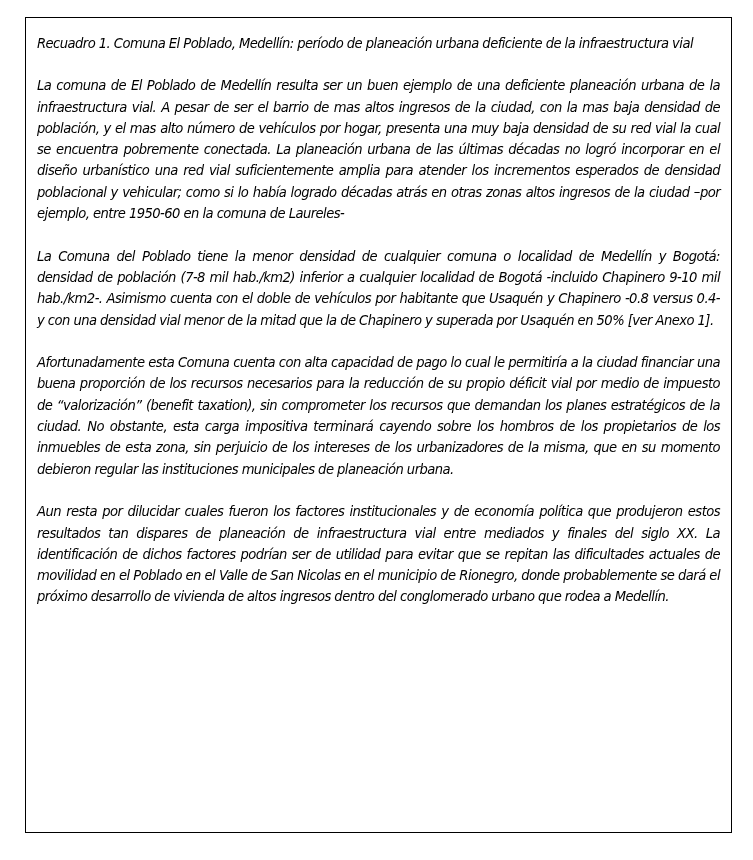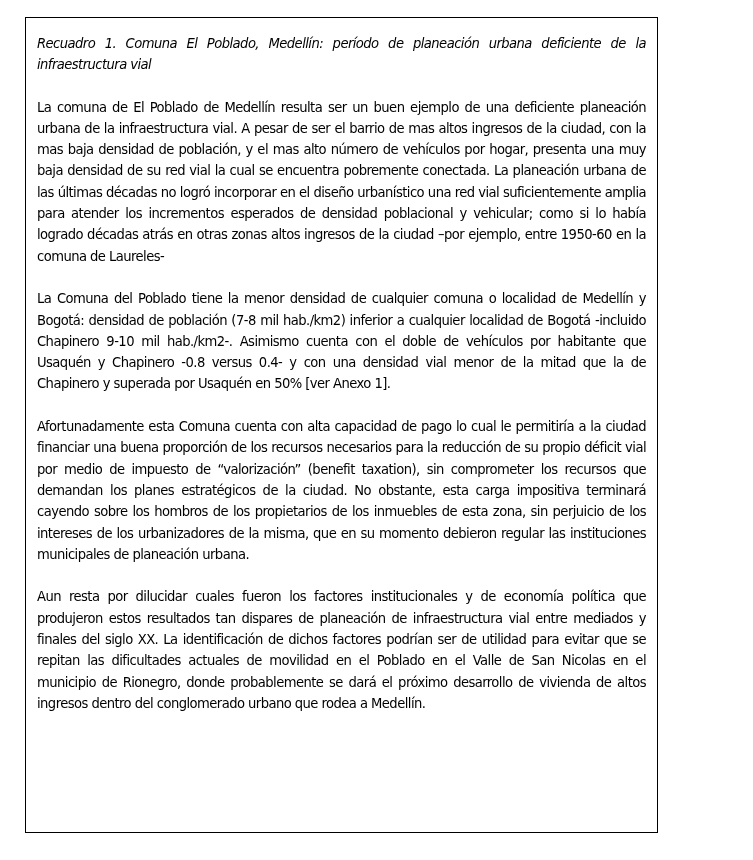--- a/index.html
+++ b/index.html
@@ -10,21 +10,21 @@
     body {
       width: 753px;
       height: 860px;
       position: relative;
       overflow: hidden;
     }
     .recuadro {
       position: absolute;
       left: 25px;
       top: 17px;
-      width: 633px;
+      width: 707px;
       height: 816px;
       box-sizing: border-box;
       border: 1px solid #000000;
       padding: 14px 11px 0 11px;
       color: #000000;
       font-family: "DejaVu Sans", sans-serif;
       font-size: 14.6px;
       line-height: 21.3px;
       letter-spacing: -0.55px;
       word-spacing: 0px;
@@ -32,20 +32,21 @@
     }
     .title {
       font-style: italic;
       text-align: justify;
       text-align-last: left;
       margin: 0 0 21px 0;
     }
     .para {
       text-align: justify;
       margin: 0 0 21.3px 0;
+      font-style: italic;
     }
   </style>
 </head>
 <body>
 
 <div class="recuadro">
   <p class="title">Recuadro 1. Comuna El Poblado, Medellín: período de planeación urbana deficiente de la infraestructura vial</p>
   <p class="para">La comuna de El Poblado de Medellín resulta ser un buen ejemplo de una deficiente planeación urbana de la infraestructura vial. A pesar de ser el barrio de mas altos ingresos de la ciudad, con la mas baja densidad de población, y el mas alto número de vehículos por hogar, presenta una muy baja densidad de su red vial la cual se encuentra pobremente conectada. La planeación urbana de las últimas décadas no logró incorporar en el diseño urbanístico una red vial suficientemente amplia para atender los incrementos esperados de densidad poblacional y vehicular; como si lo había logrado décadas atrás en otras zonas altos ingresos de la ciudad –por ejemplo, entre 1950-60 en la comuna de Laureles-</p>
   <p class="para">La Comuna del Poblado tiene la menor densidad de cualquier comuna o localidad de Medellín y Bogotá:  densidad de población (7-8 mil hab./km2) inferior a cualquier localidad de Bogotá  -incluido Chapinero 9-10 mil hab./km2-. Asimismo cuenta con el doble de vehículos por habitante que Usaquén y Chapinero -0.8 versus 0.4- y con una densidad vial menor de la mitad que la de Chapinero y superada por Usaquén en 50% [ver Anexo 1].</p>
   <p class="para">Afortunadamente esta Comuna cuenta con alta capacidad de pago lo cual le permitiría a la ciudad financiar una buena proporción de los recursos necesarios para la reducción de su propio déficit vial por medio de impuesto de “valorización” (benefit taxation), sin comprometer los recursos que demandan los planes estratégicos de la ciudad. No obstante, esta carga impositiva terminará cayendo sobre los hombros de los propietarios de los inmuebles de esta zona, sin perjuicio de los intereses de los urbanizadores de la misma, que en su momento debieron regular las instituciones municipales de planeación urbana.</p>

